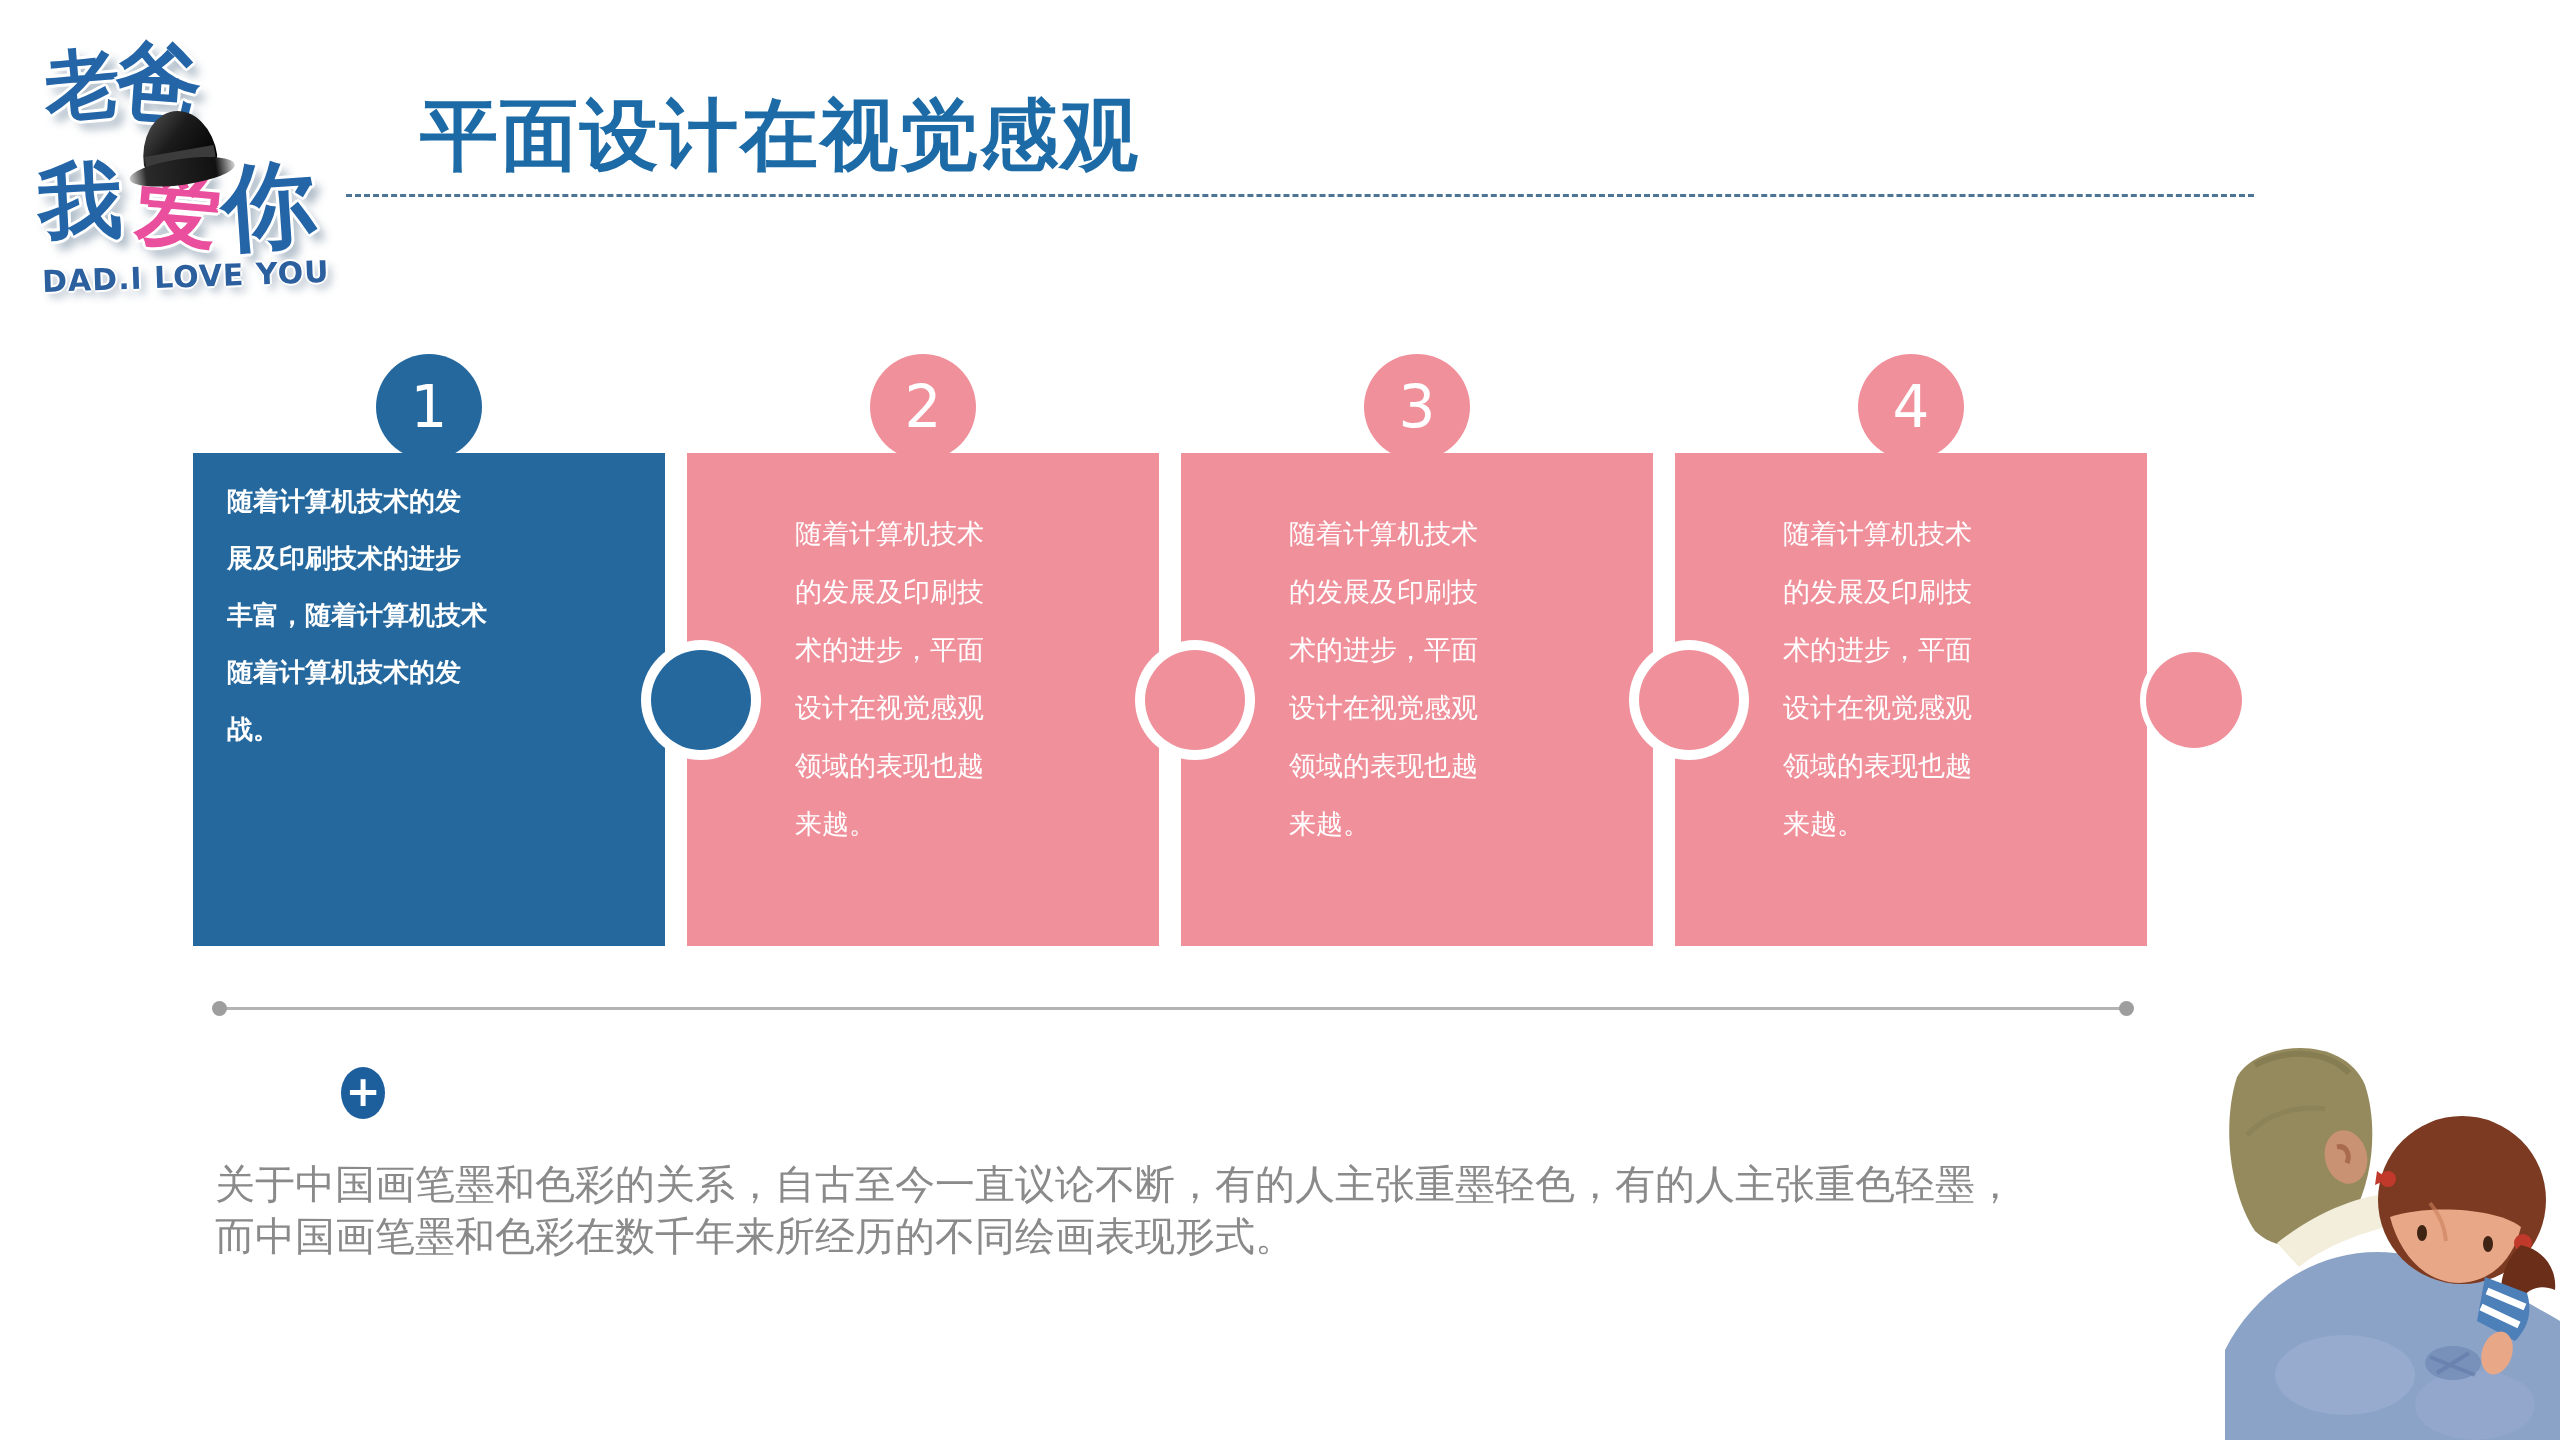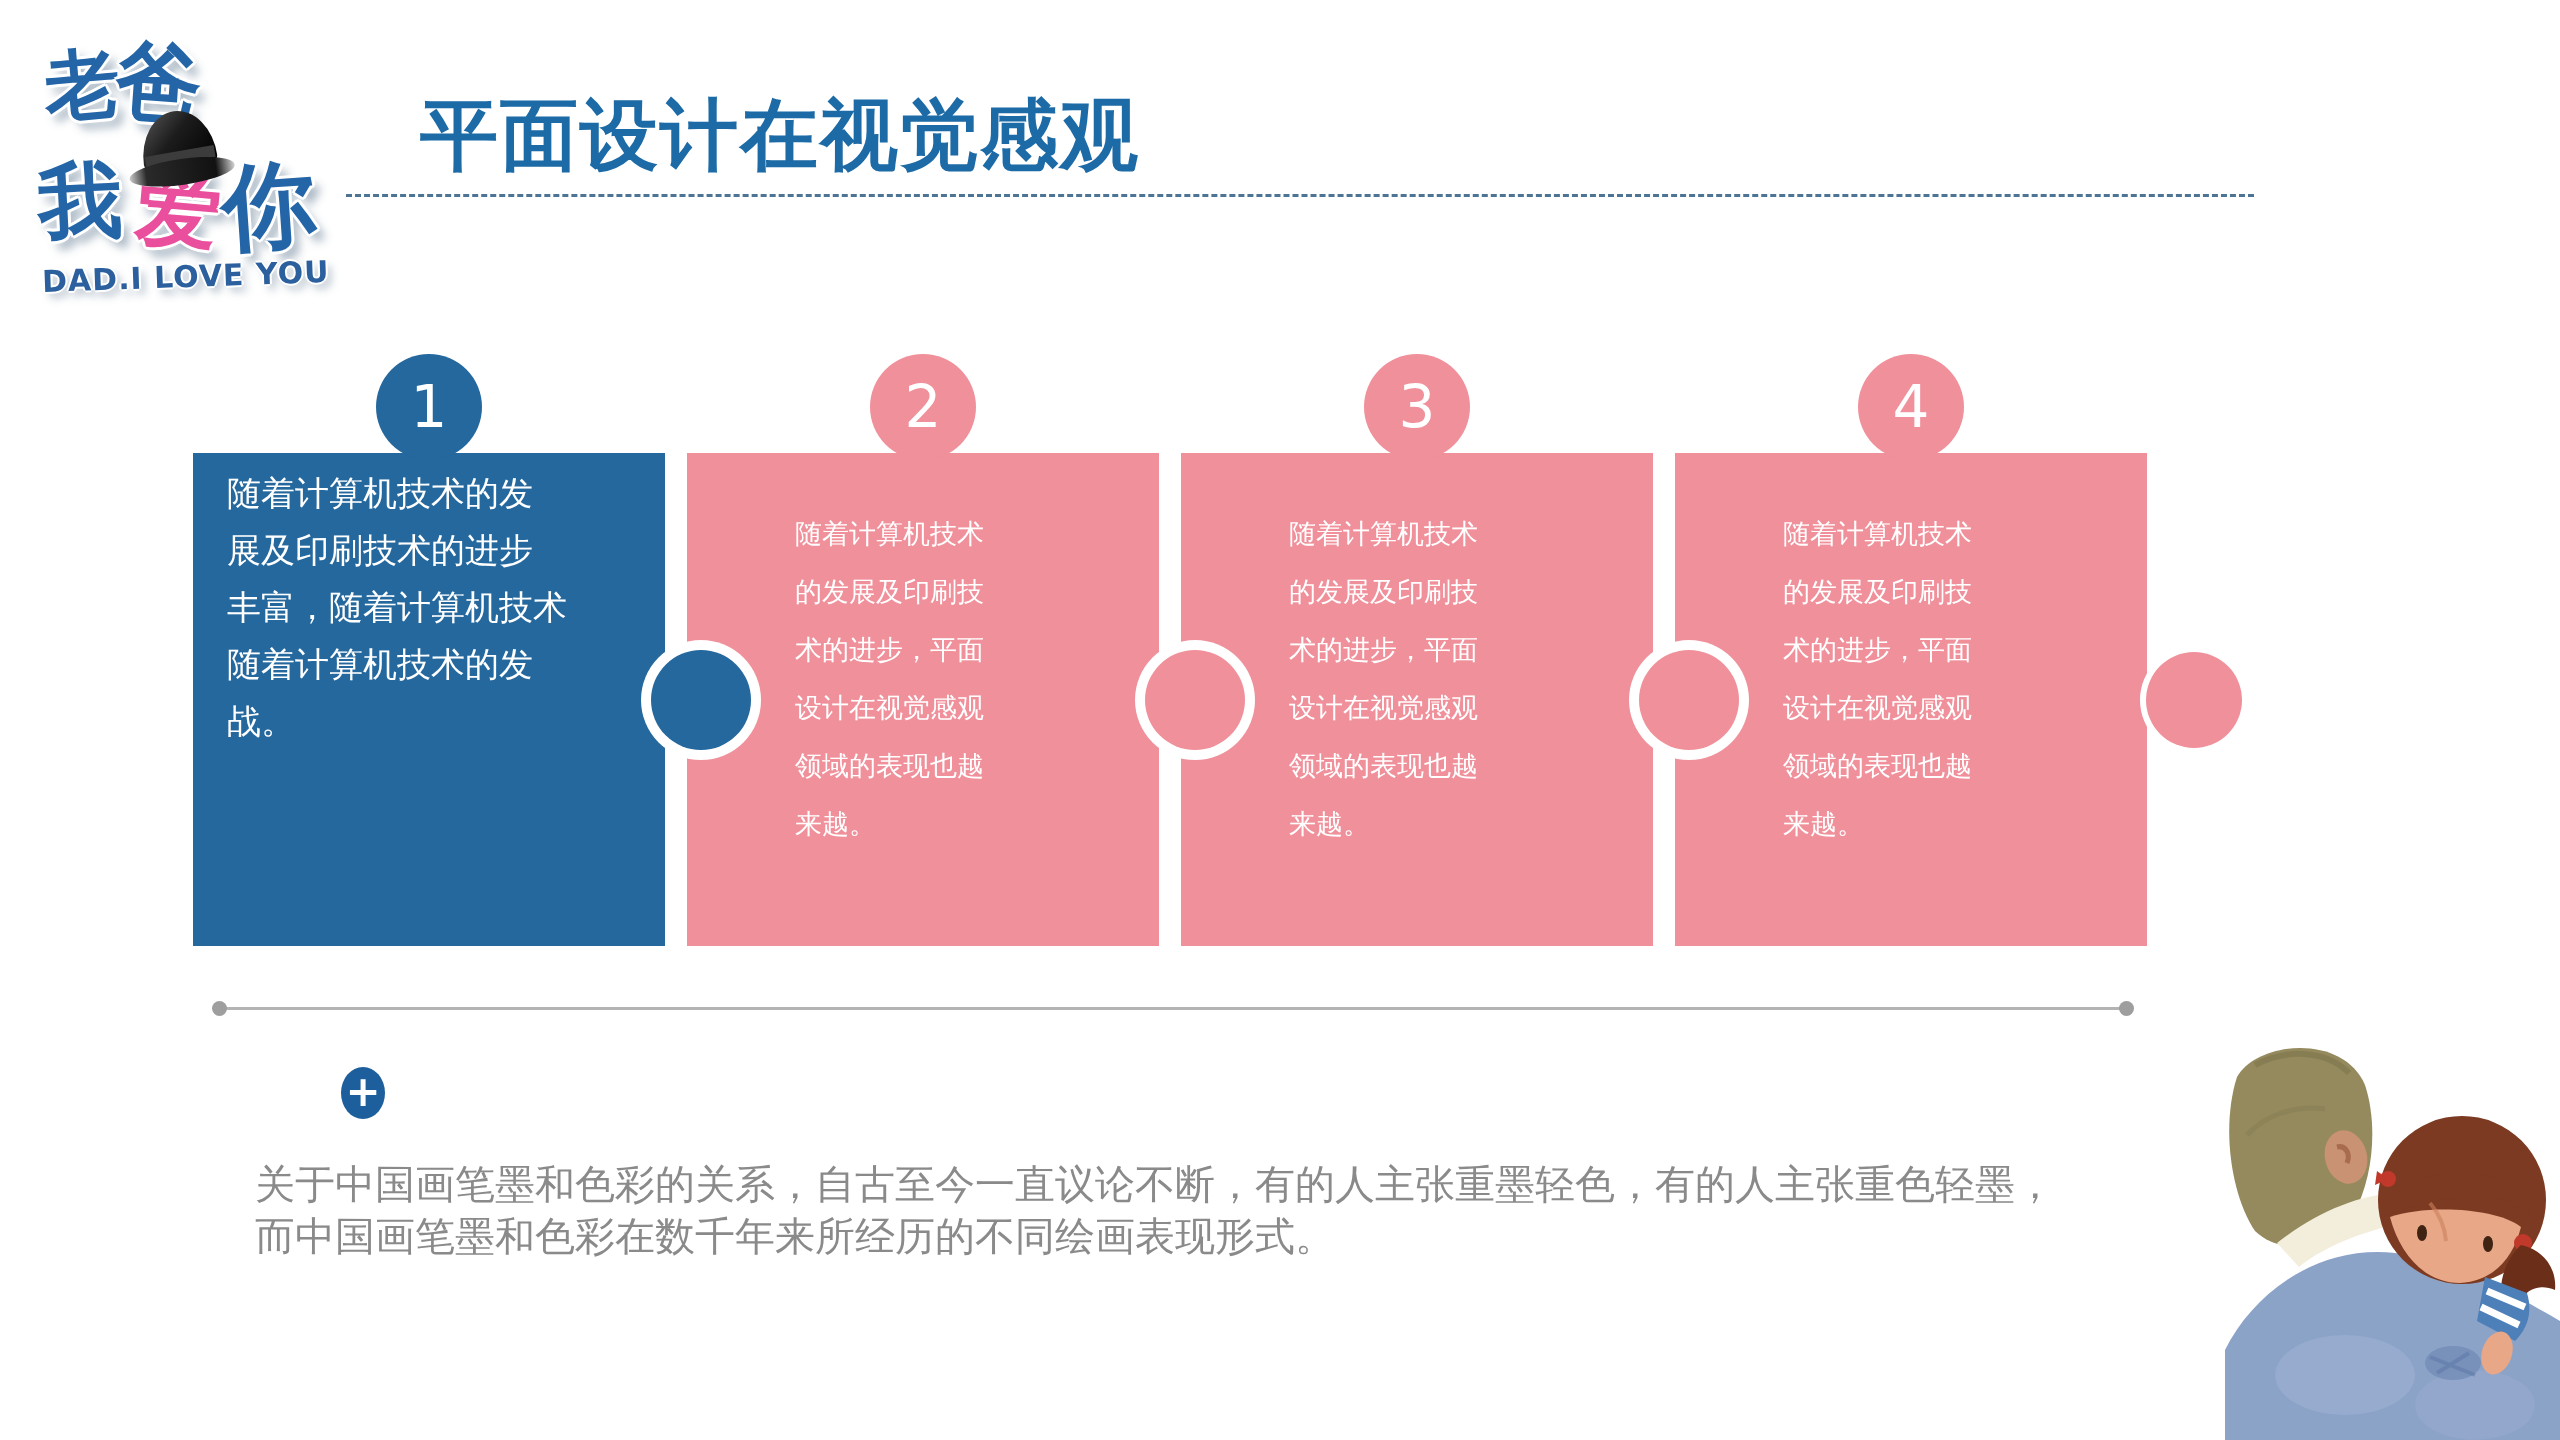--- a/index.html
+++ b/index.html
@@ -43,21 +43,21 @@
   
   .piece { position:absolute; top:453px; width:472px; height:493px; z-index:1; }
   .piece.blue { background:#24689E; }
   .piece.pink { background:#F0909B; }
   .p1 { left:193px; } .p2 { left:687px; } .p3 { left:1181px; } .p4 { left:1675px; }
   .num-circle { position:absolute; left:50%; top:-99px; transform:translateX(-50%);
     width:106px; height:106px; border-radius:50%; color:#fff; font-size:58px;
     font-weight:500; text-align:center; line-height:106px; }
   .num-circle.blue { background:#24689E; } .num-circle.pink { background:#F0909B; }
   .piece-text { position:absolute; color:#ffffff; font-weight:400; }
-  .p1 .piece-text { left:34px; top:12px;  width:400px; font-size:34px; line-height:57px; }
+  .p1 .piece-text { left:34px; top:20px;  width:400px; font-size:26px; line-height:57px;font-weight:bold; }
   .pink .piece-text { left:108px; top:52px; width:300px; font-size:27px; line-height:58px; }
   .piece-text div { white-space:nowrap; }
 
   .notch { position:absolute; border-radius:50%; background:#ffffff; z-index:2; }
   .tab   { position:absolute; border-radius:50%; z-index:3; }
   .tab.blue { background:#24689E; } .tab.pink { background:#F0909B; }
   .n12 { left:641px;  top:640px; width:120px; height:120px; }
   .t12 { left:651px;  top:650px; width:100px; height:100px; }
   .n23 { left:1135px; top:640px; width:120px; height:120px; }
   .t23 { left:1145px; top:650px; width:100px; height:100px; }
@@ -72,21 +72,21 @@
   .divider-dot { position:absolute; top:1001px; width:15px; height:15px;
     border-radius:50%; background:#9E9E9E; }
   .dot-left { left:212px; } .dot-right { left:2119px; }
 
   
   #plus-btn { position:absolute; left:341px; top:1067px; width:44px; height:52px;
     border-radius:50%; background:#1D5F9C; color:#fff; text-align:center;
     font-size:42px; font-weight:700; line-height:50px; cursor:pointer; }
   #footer-par { position:absolute; left:215px; top:1158px; width:2040px;
     color:#8A8A8A; font-size:40px; line-height:52px; }
-  #footer-par div { white-space:nowrap;margin-left:40px; }
+  #footer-par div { white-space:nowrap; }
 
   
   #illustration { position:absolute; left:2225px; top:1045px; width:335px; height:395px; }
 </style>
 </head>
 <body>
 
 <div id="slide">
 
   <div id="logo">

